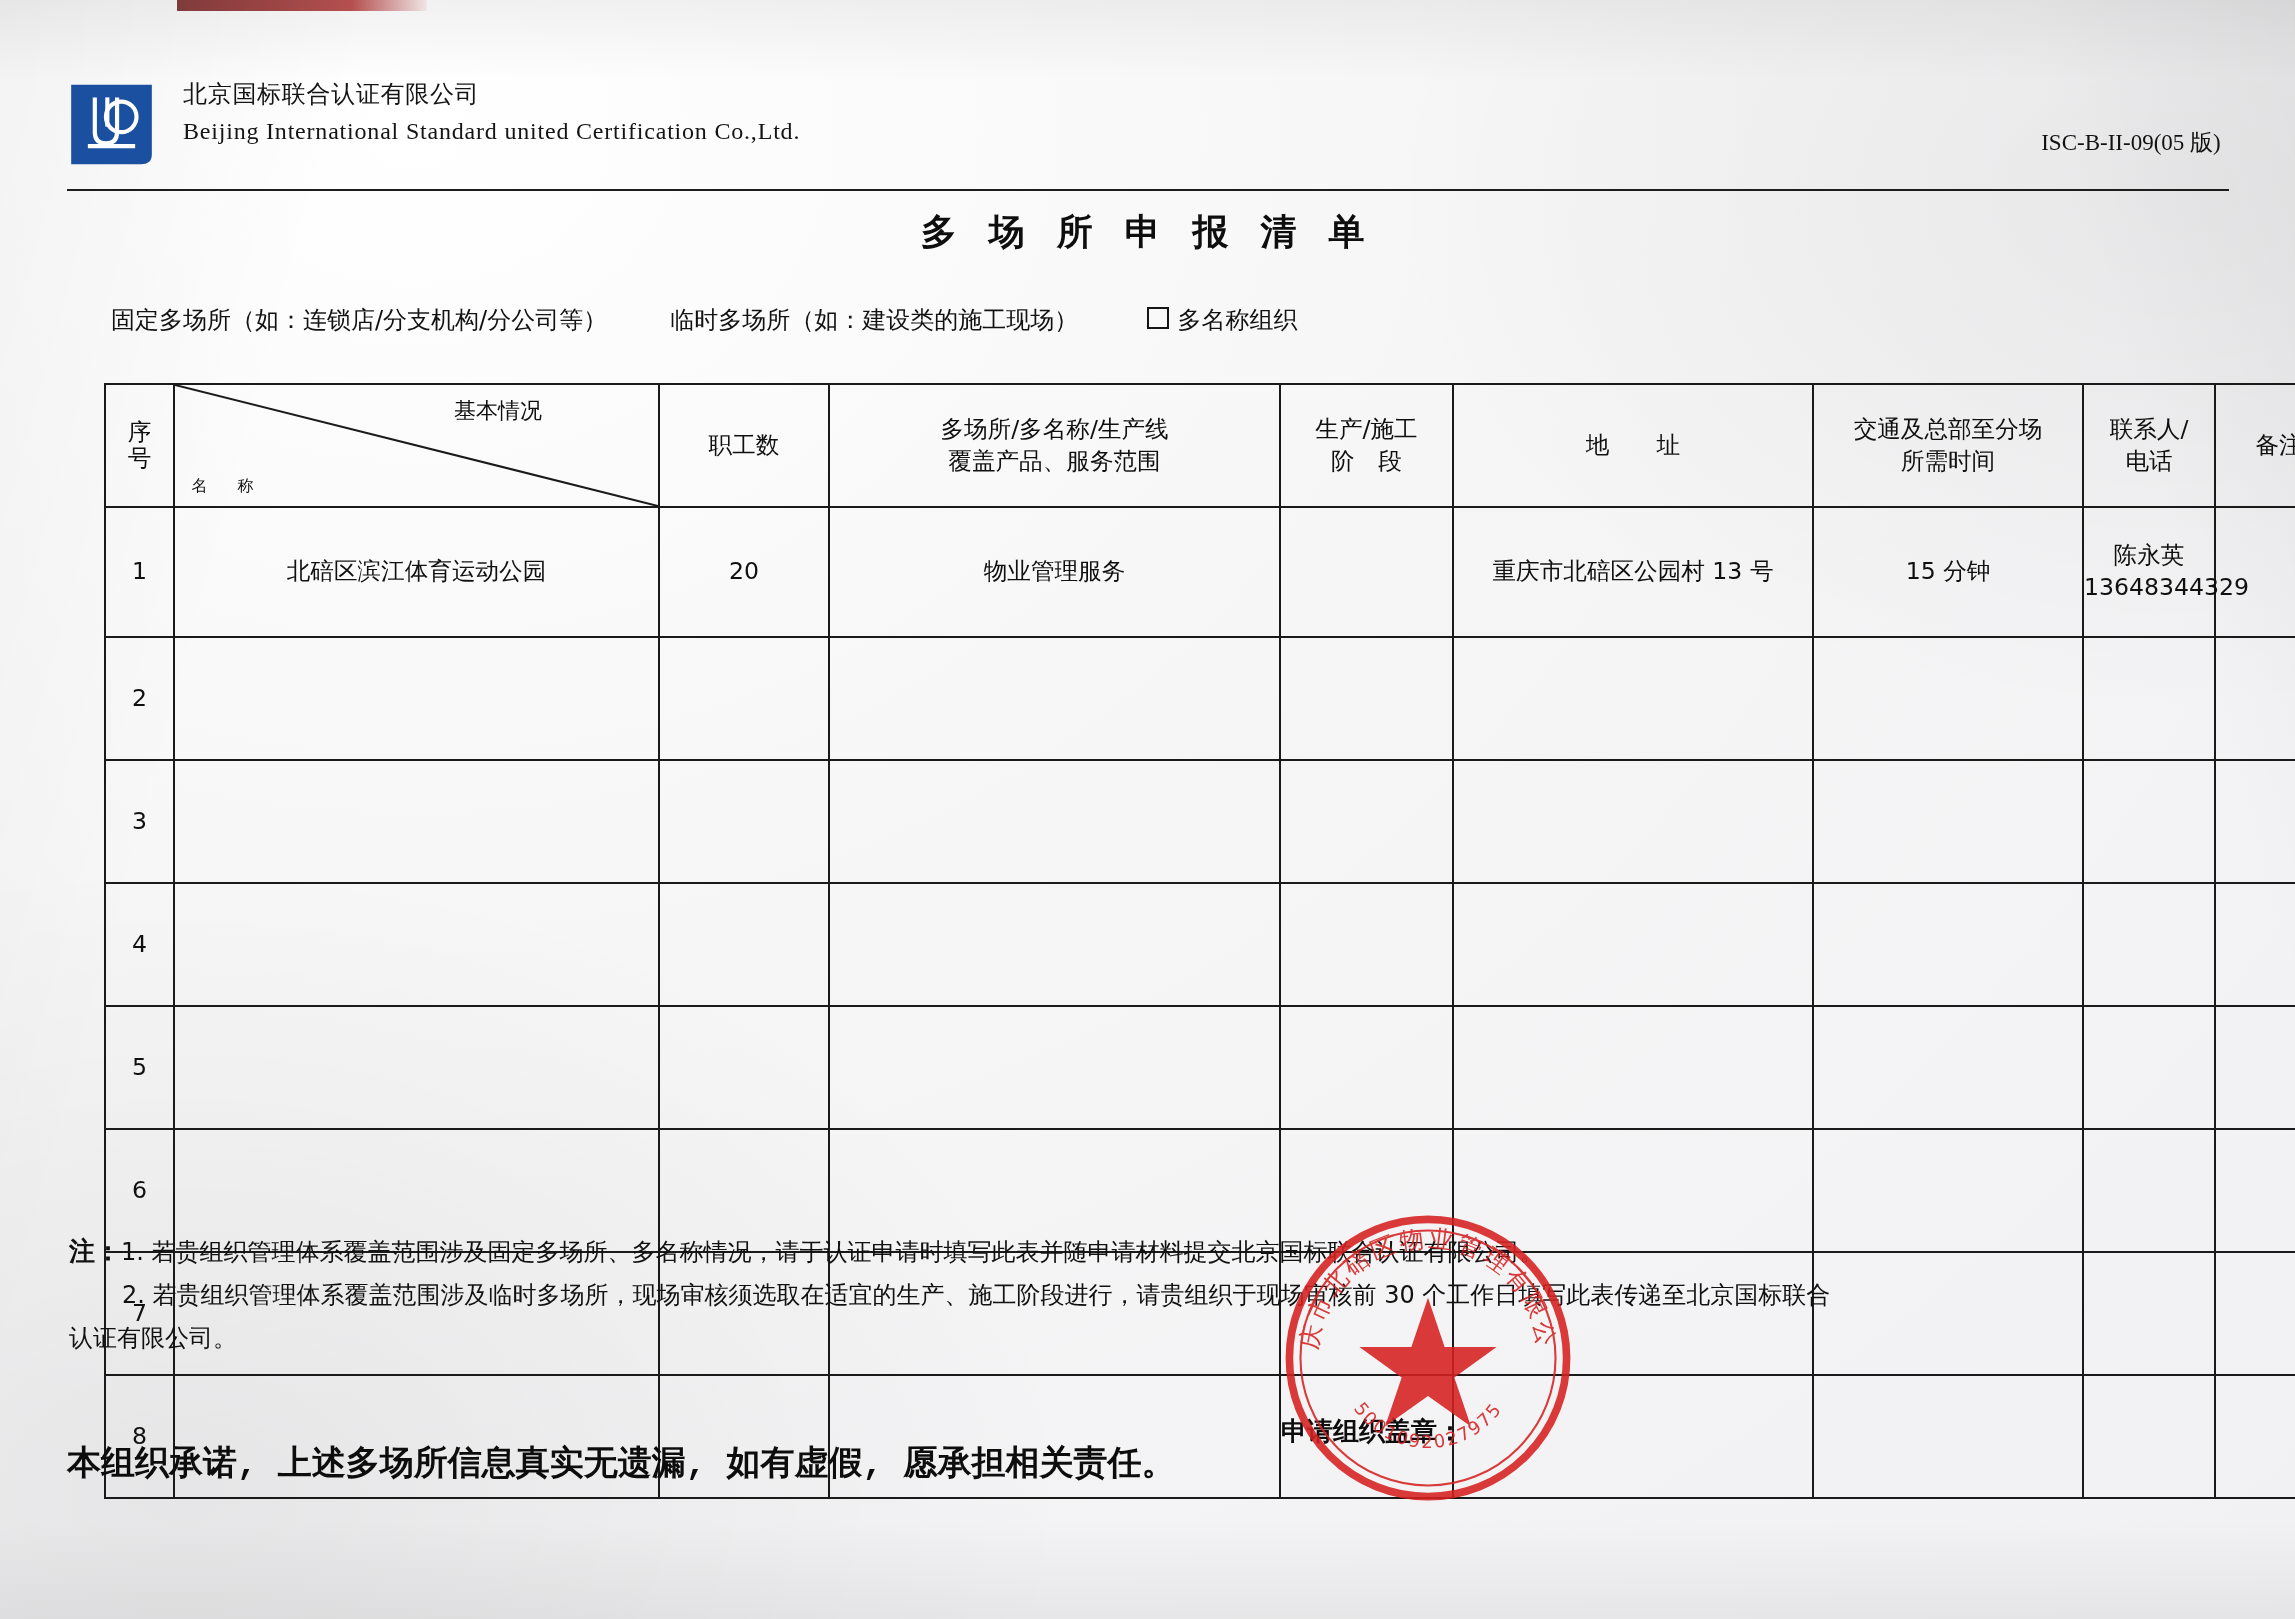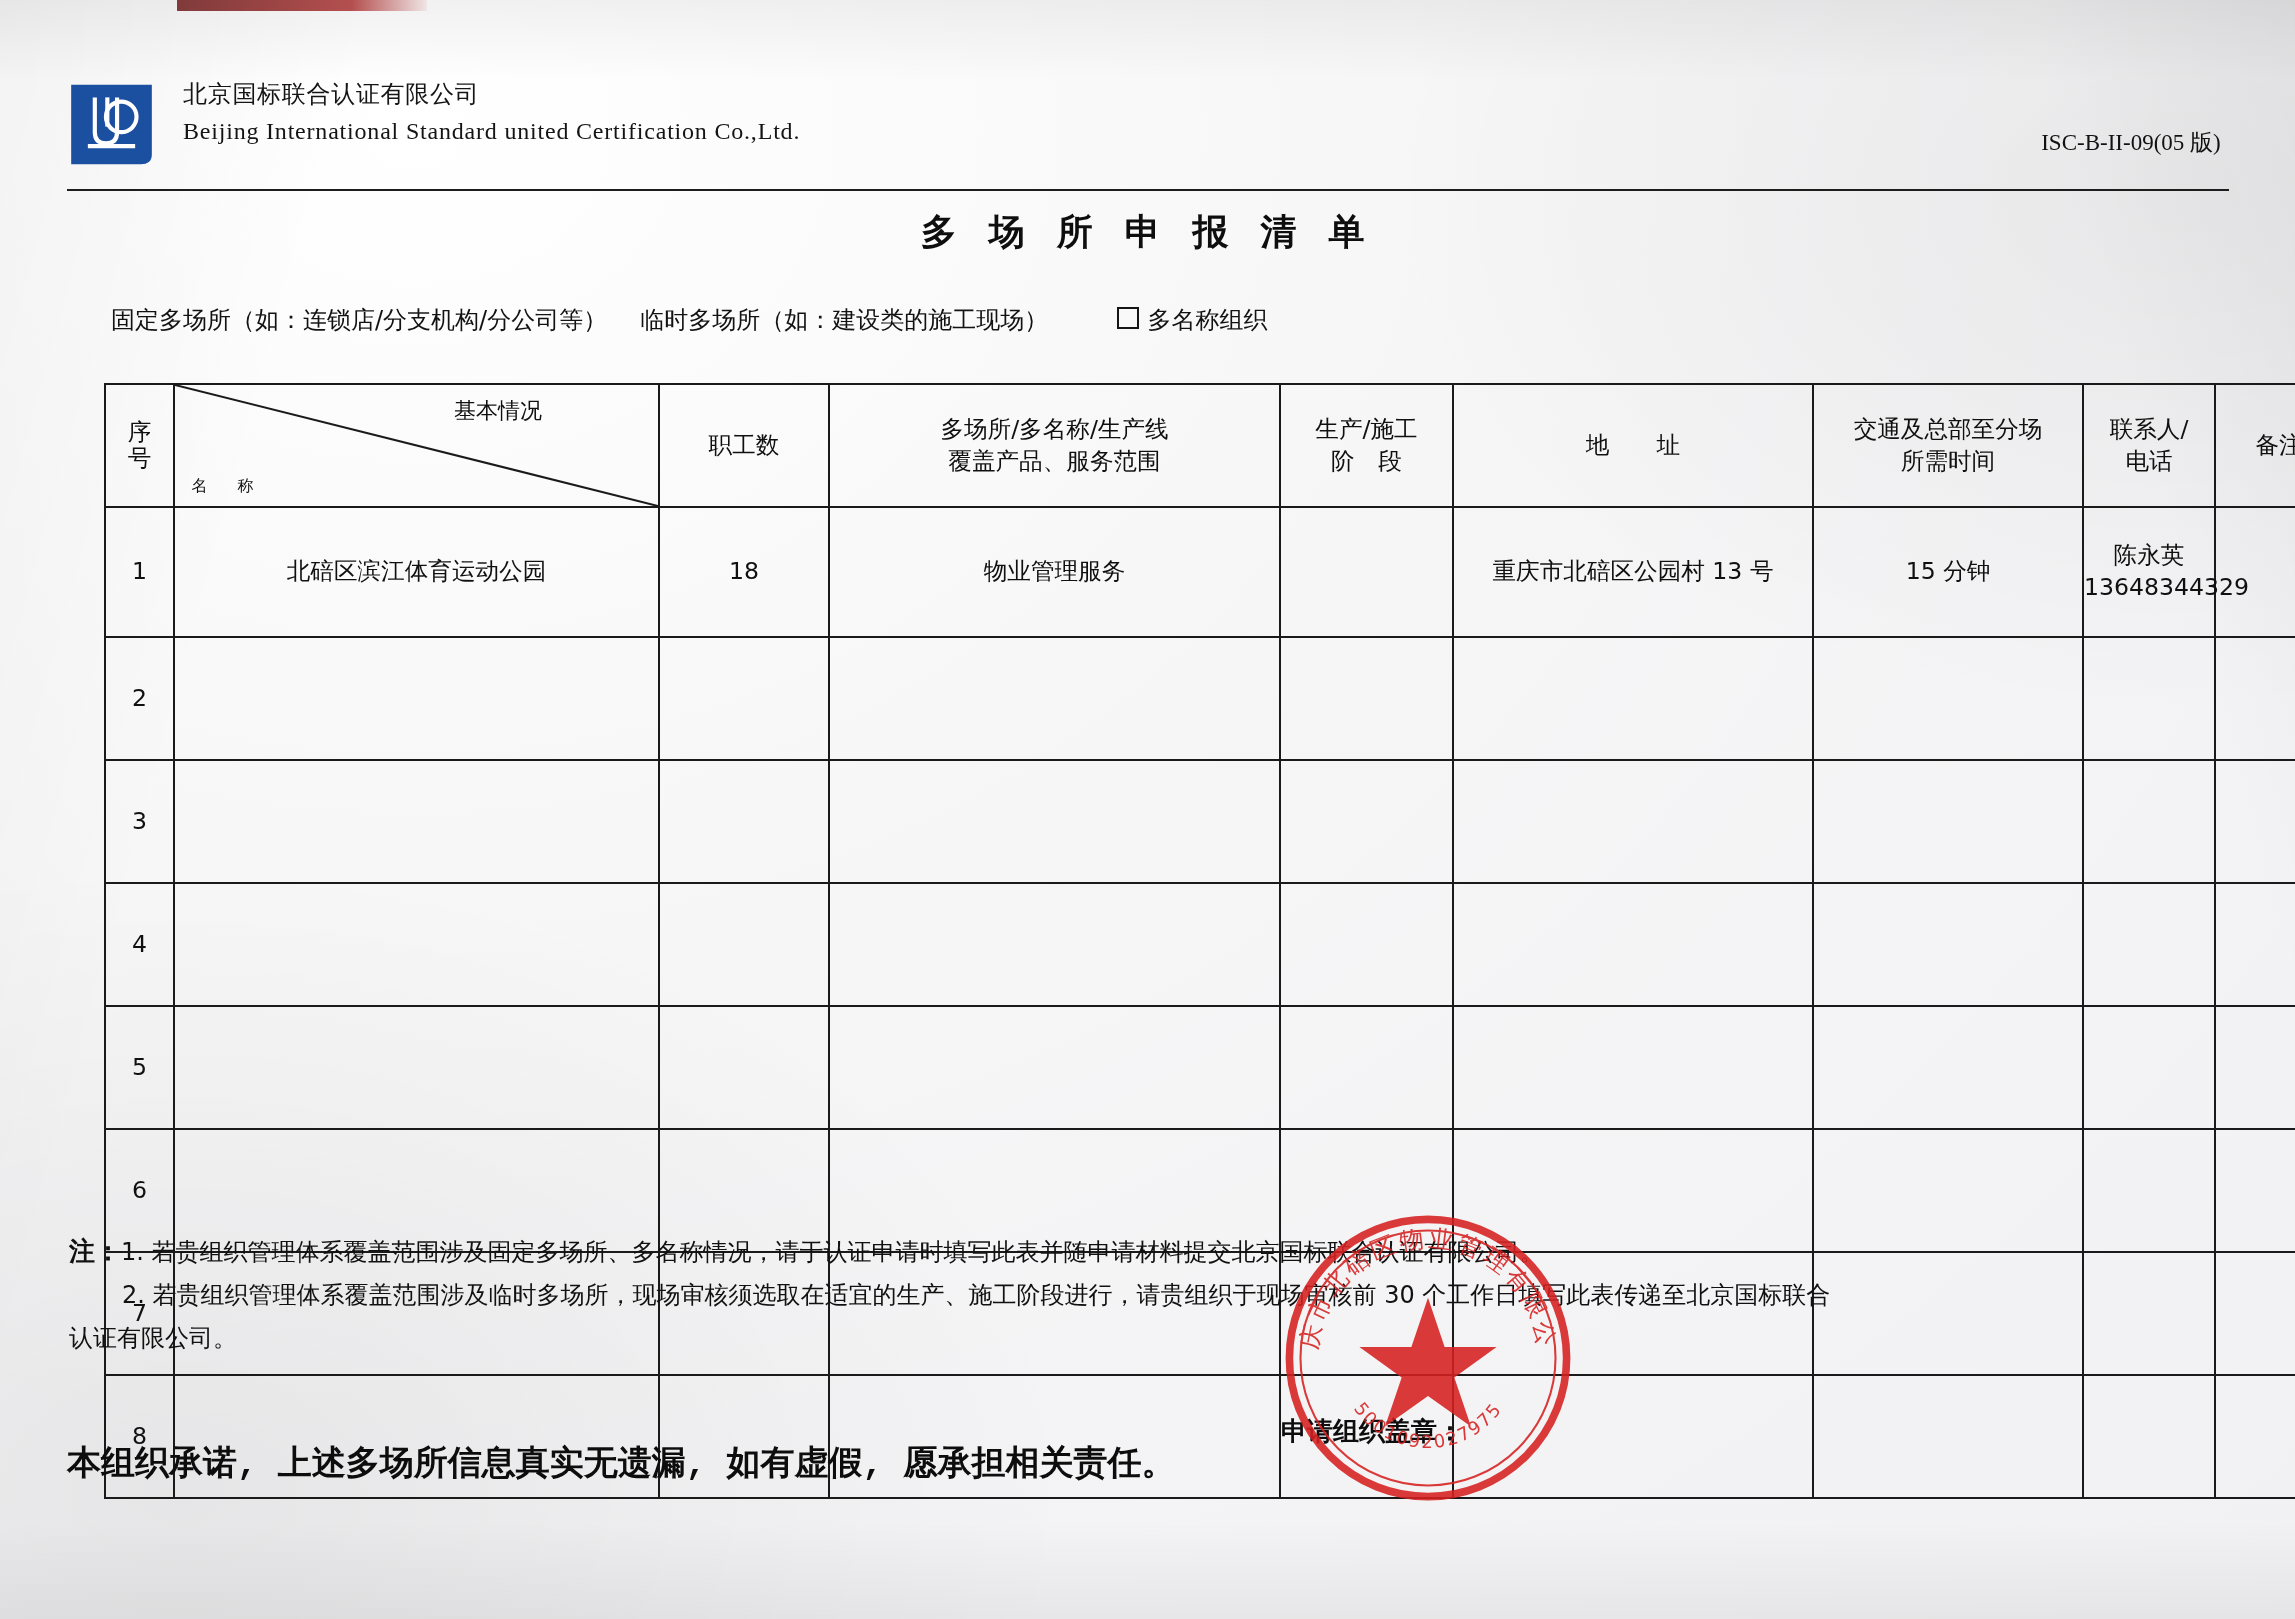--- a/index.html
+++ b/index.html
@@ -114,21 +114,21 @@
     left: 111px;
     top: 304px;
     font-family: "DejaVu Sans", sans-serif;
     font-size: 24px;
     color: #121212;
     display: flex;
     align-items: center;
     gap: 0;
     white-space: nowrap;
   }
-  .subline .s1 { margin-right: 33px; }
+  .subline .s1 { margin-right: 63px; }
   .subline .s2 { margin-right: 69px; }
   .chk {
     display: inline-block;
     width: 18px;
     height: 18px;
     border: 2.1px solid #151515;
     margin-right: 8.3px;
     vertical-align: -1.4px;
   }
 
@@ -345,21 +345,21 @@
             <span class="l2">电话</span>
           </div>
         </th>
         <th>备注</th>
       </tr>
     </thead>
     <tbody>
       <tr class="first-row">
         <td>1</td>
         <td class="cell-pad">北碚区滨江体育运动公园</td>
-        <td>18</td>
+        <td>20</td>
         <td class="cell-pad">物业管理服务</td>
         <td></td>
         <td class="addr-cell">重庆市北碚区公园村 13 号</td>
         <td>15 分钟</td>
         <td>陈永英 13648344329</td>
         <td></td>
       </tr>
       <tr>
         <td>2</td>
         <td class="cell-pad"></td>

